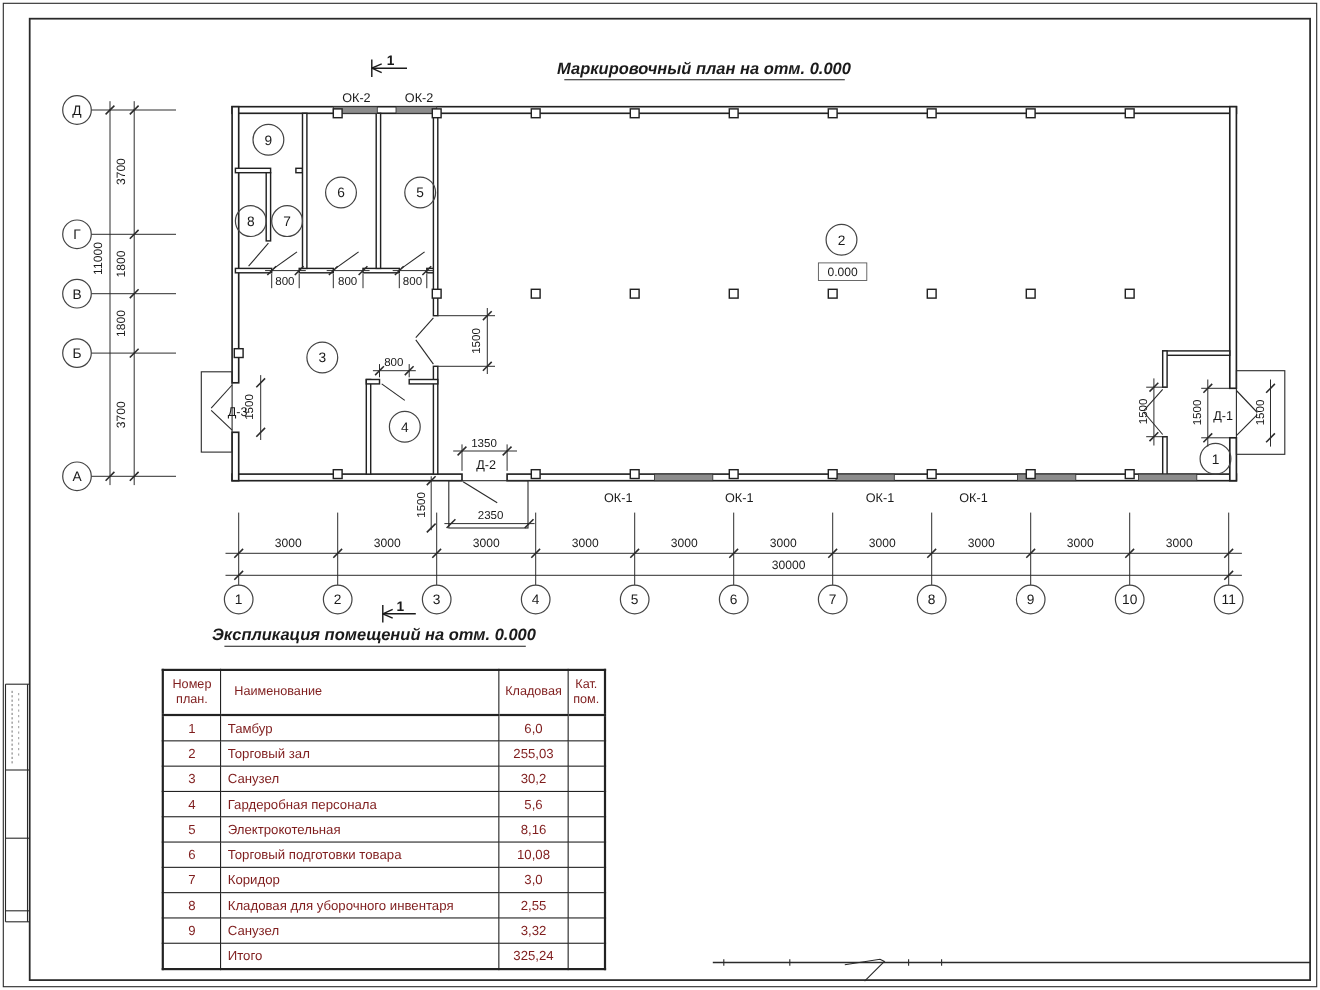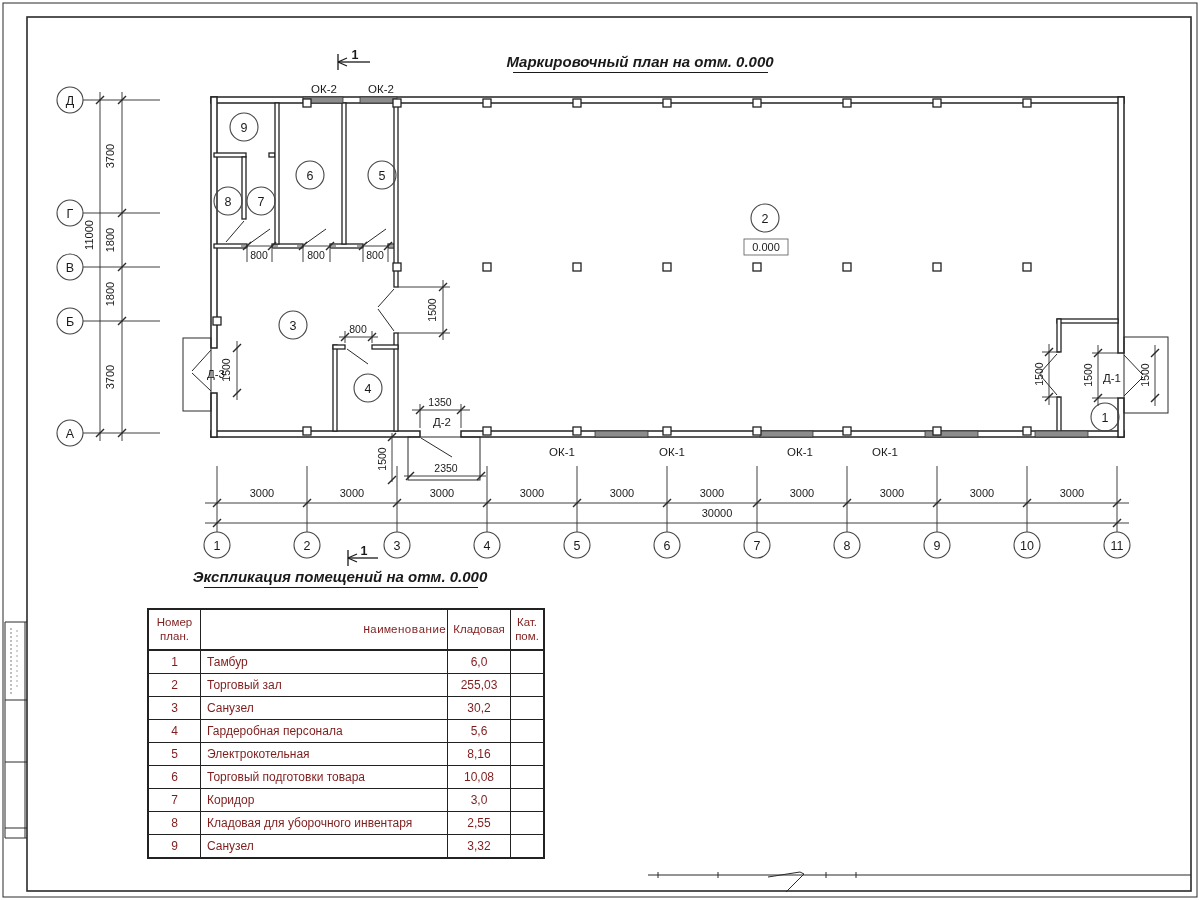--- a/index.html
+++ b/index.html
@@ -394,21 +394,21 @@
         <col style="width:239px">
         <col style="width:60px">
         <col style="width:30px">
       </colgroup>
   <thead>
     <tr>
       <th class="c-num">
         <div>Номер</div>
             <div>план.</div>
       </th>
-      <th class="c-name" style="text-align:right;padding-left:0;font-family:Liberation Mono, monospace;">Наименование</th>
+      <th class="c-name" style="text-align:left;padding-left:12px;">Наименование</th>
       <th class="c-area">Кладовая</th>
       <th class="c-cat">
         <div>Кат.</div>
             <div>пом.</div>
       </th>
     </tr>
   </thead>
   <tbody>
     <tr>
       <td class="c-num">1</td>
@@ -457,15 +457,21 @@
       <td class="c-name">Кладовая для уборочного инвентаря</td>
       <td class="c-area">2,55</td>
       <td class="c-cat"></td>
     </tr>
     <tr>
       <td class="c-num">9</td>
       <td class="c-name">Санузел</td>
       <td class="c-area">3,32</td>
       <td class="c-cat"></td>
     </tr>
+    <tr>
+      <td class="c-num"></td>
+      <td class="c-name">Итого</td>
+      <td class="c-area">325,24</td>
+      <td class="c-cat"></td>
+    </tr>
   </tbody>
 </table>
 </div>
 
 </body></html>

